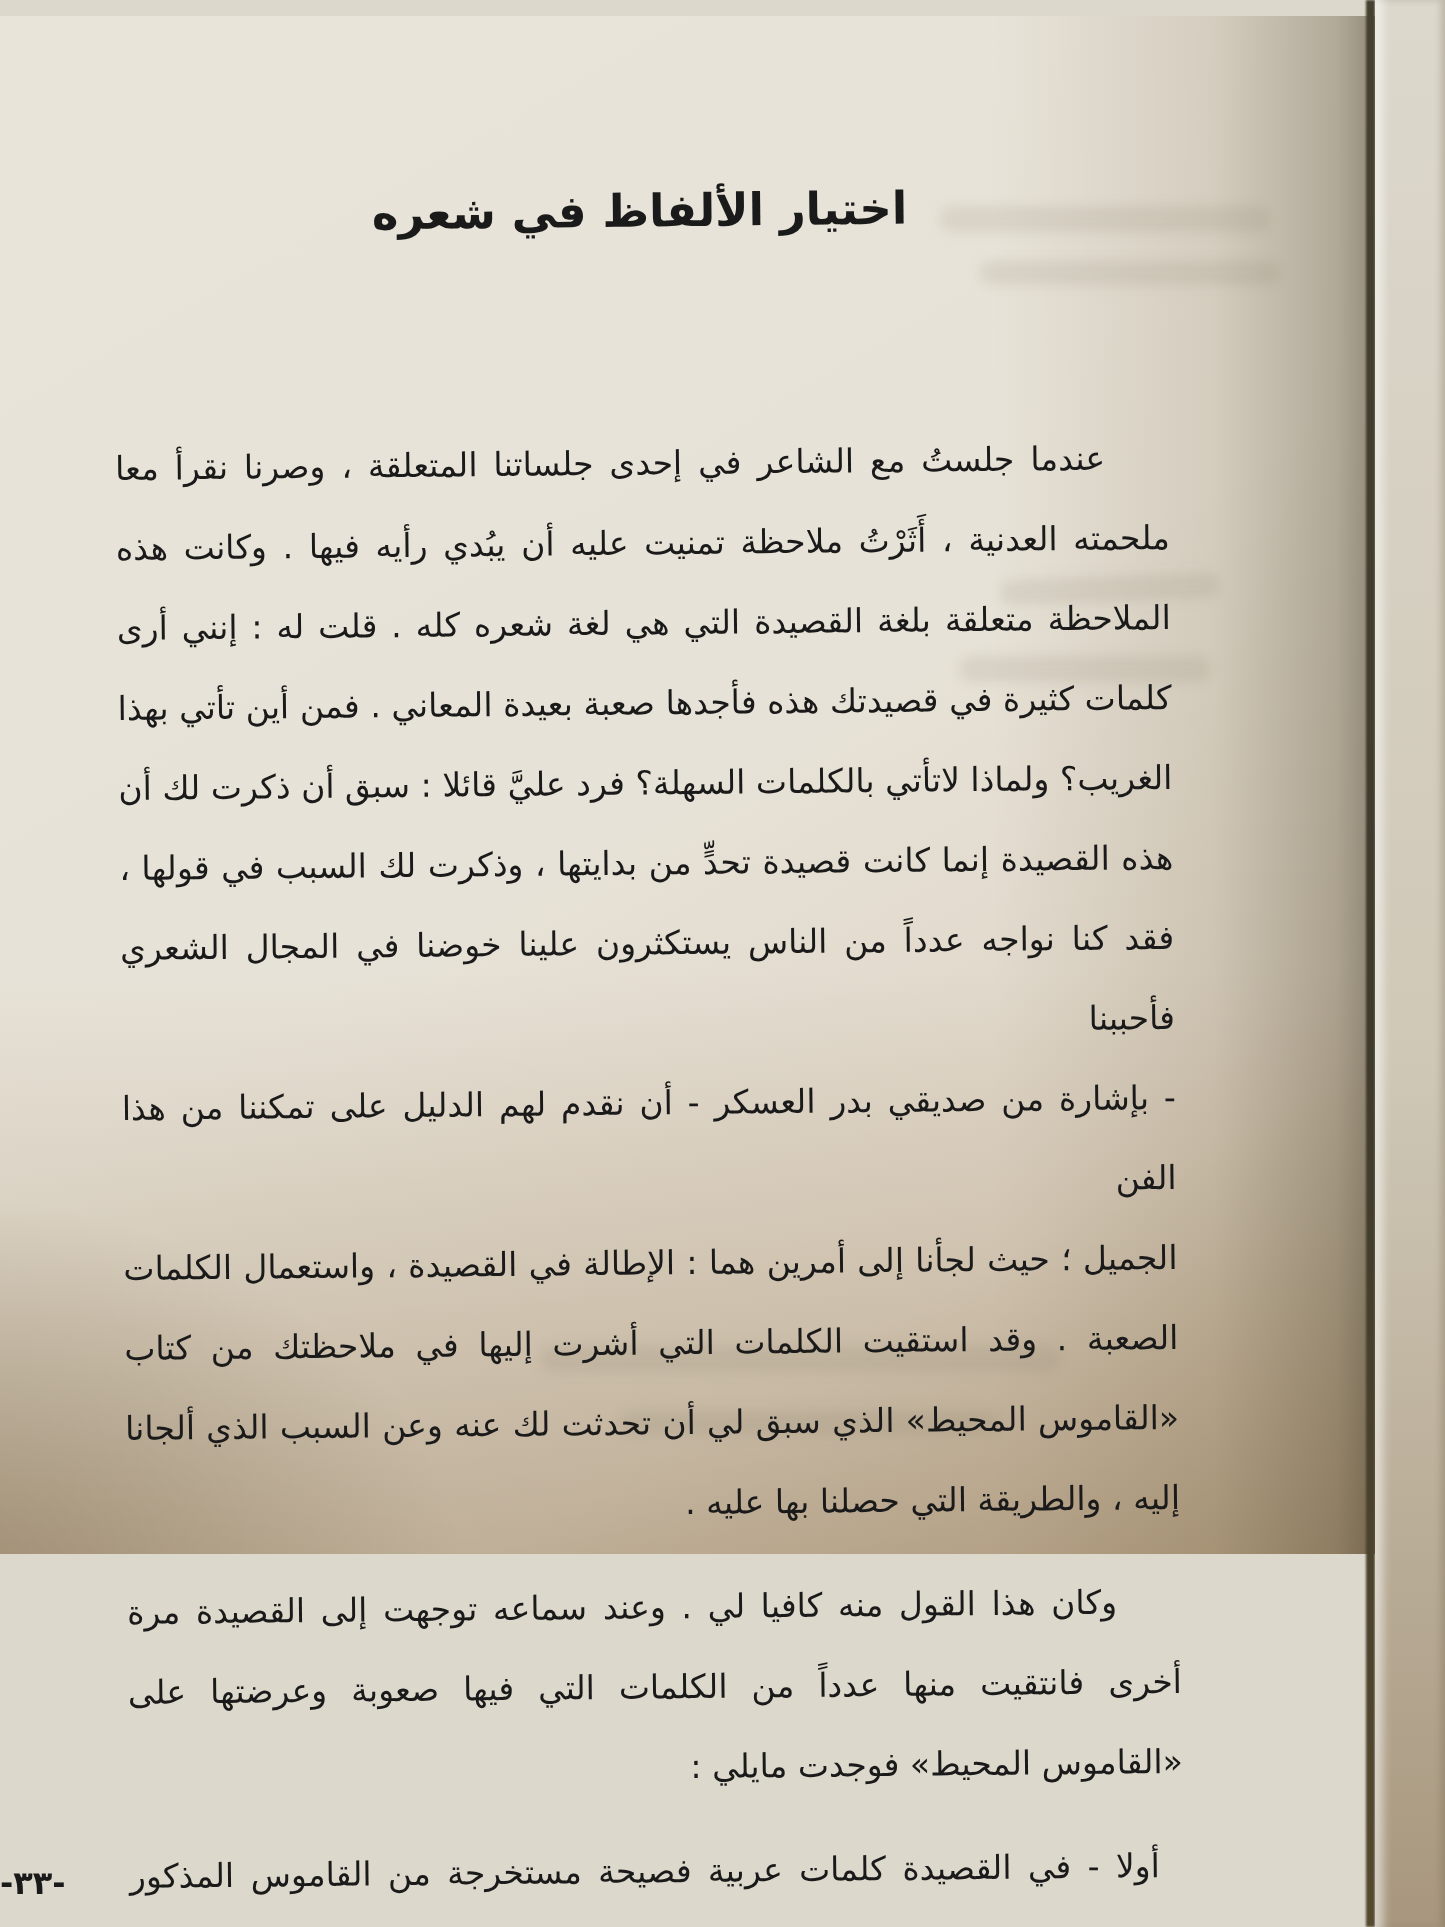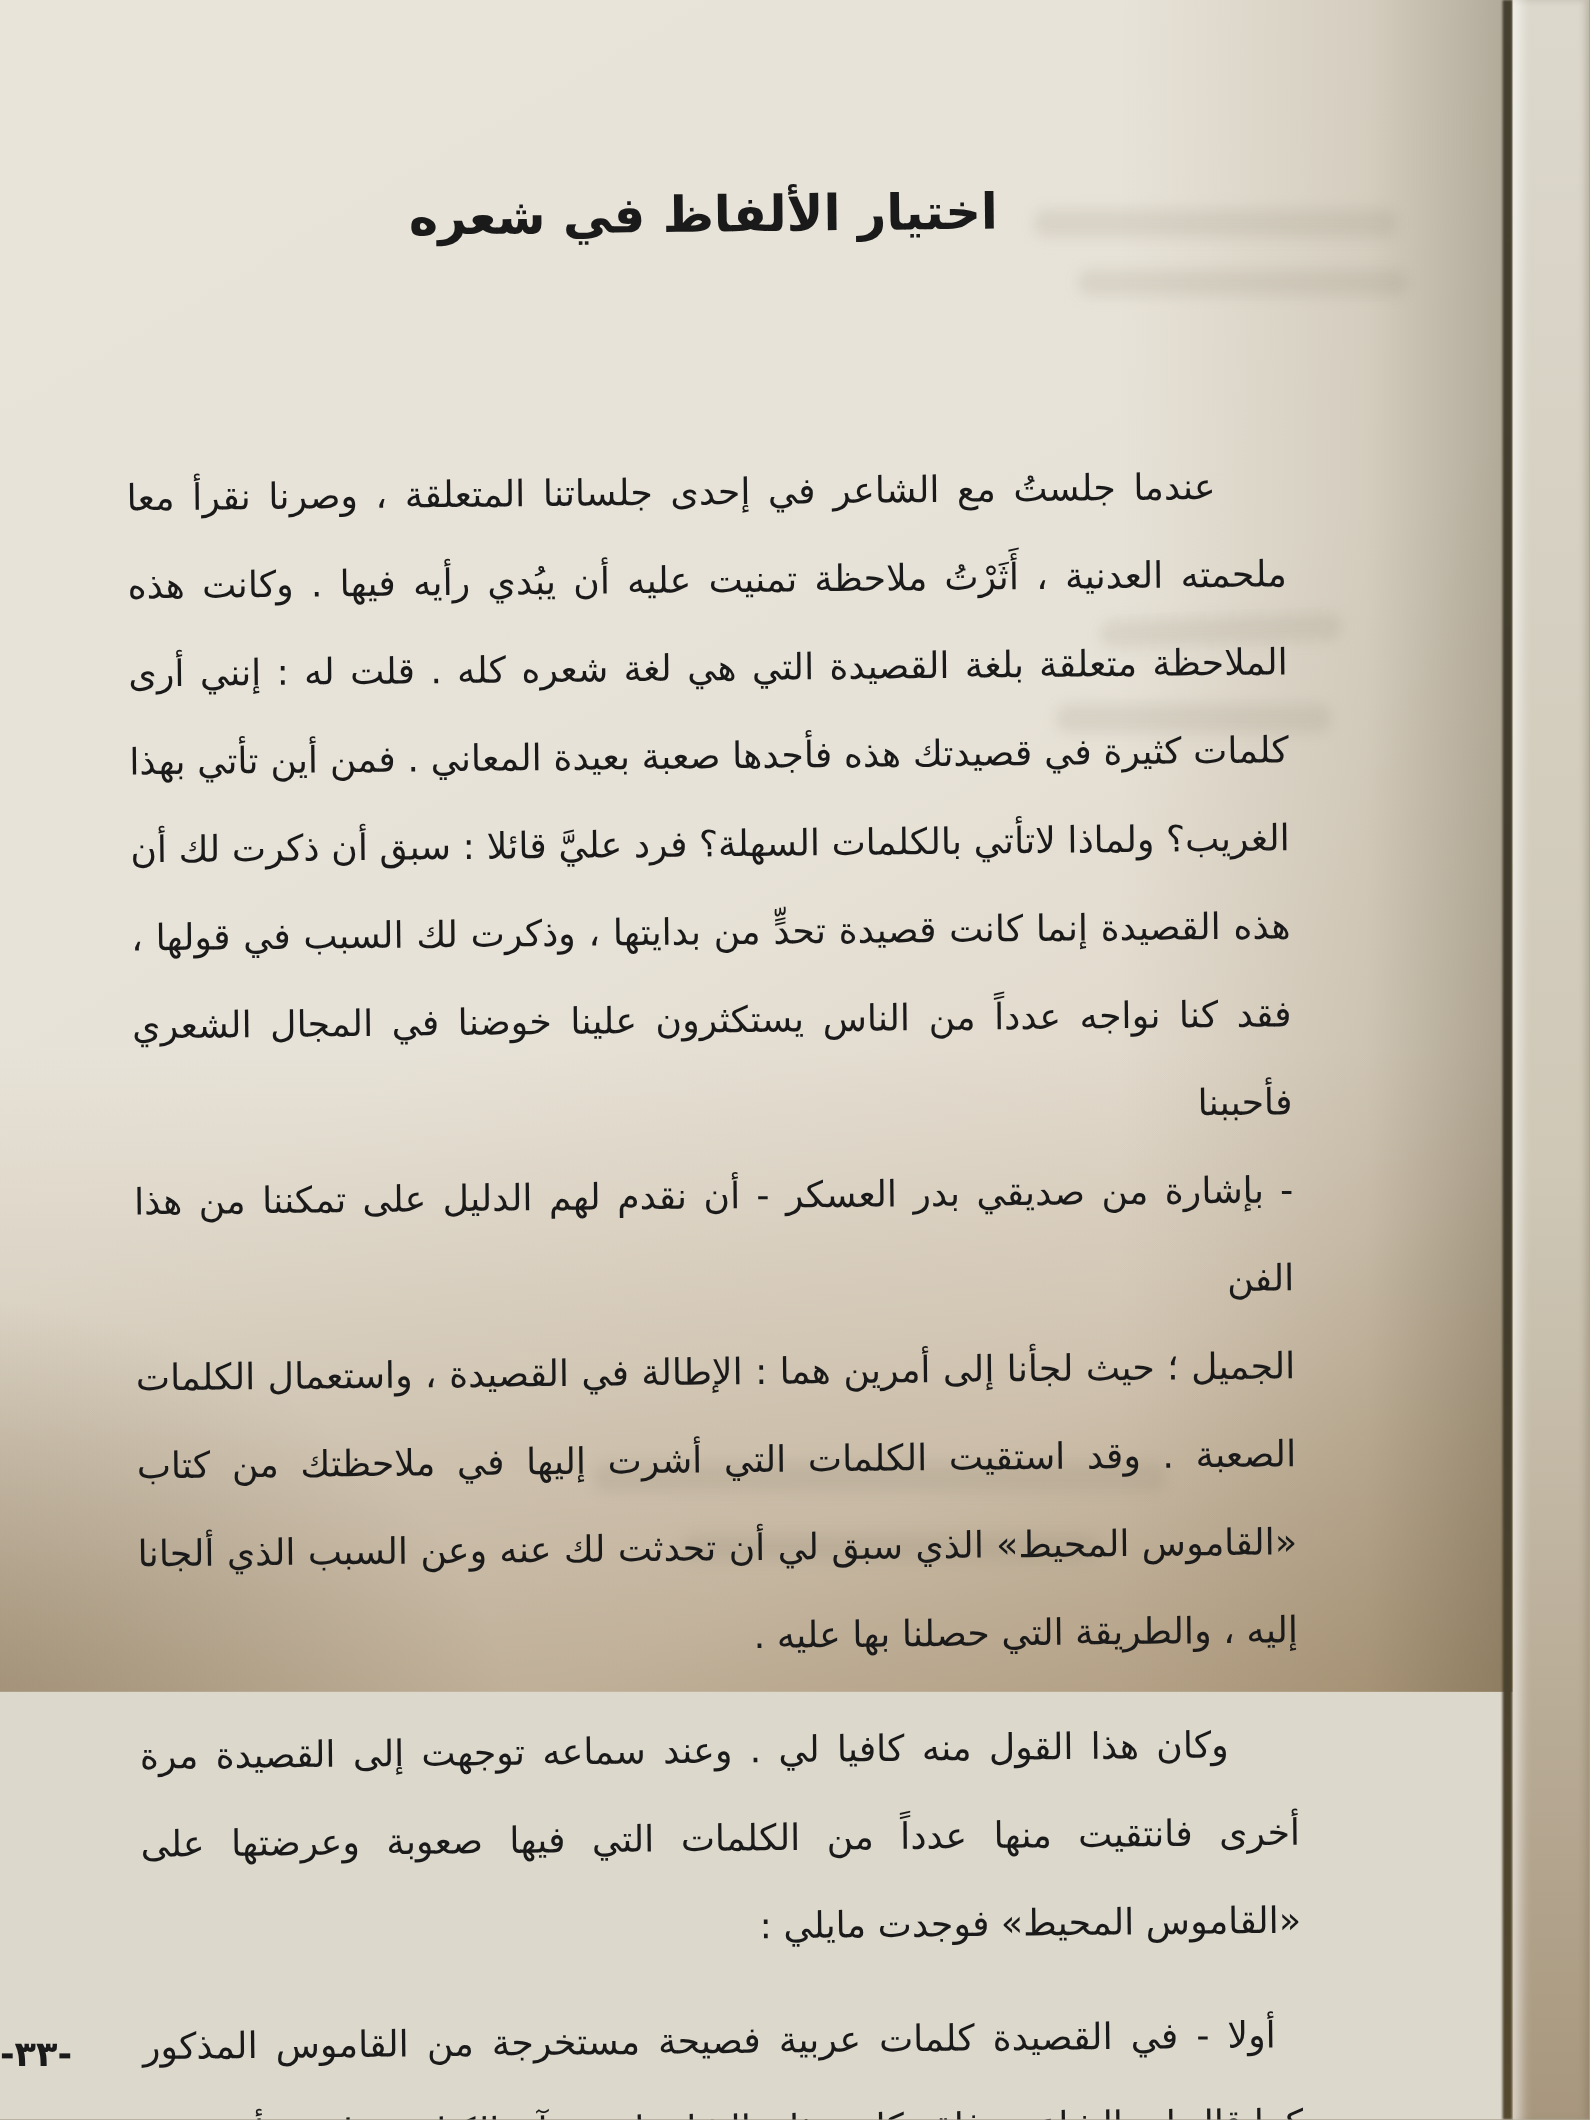--- a/index.html
+++ b/index.html
@@ -5,27 +5,26 @@
   html,body{margin:0;padding:0;background:#8a7f6b;}
   .photo{
     position:relative;
     width:1445px;height:1927px;
     overflow:hidden;
     font-family:"DejaVu Sans",sans-serif;
     background:var(--facing-page-top,#dcd8cc);
   }
   
   .page{
-    position:absolute;left:0;top:0;width:1378px;height:1538px;
+    position:absolute;left:0;top:16px;width:1378px;height:1538px;
     background:
       linear-gradient(to right, rgba(0,0,0,0) 72%, rgba(125,110,78,.18) 88%, rgba(96,84,58,.40) 97%, rgba(70,62,42,.55) 100%),
       radial-gradient(ellipse 900px 700px at -5% 104%, rgba(105,84,52,.42), rgba(105,84,52,0) 60%),
       linear-gradient(to bottom, rgba(0,0,0,0) 62%, rgba(140,112,72,.16) 80%, rgba(133,105,66,.34) 100%),
       linear-gradient(150deg, var(--paper,#e9e4da) 0%, #e7e2d7 50%, #ddd3c4 78%, var(--paper-shadow,#bfae96) 100%);
-    padding-left: 34px;
   }
   
   .gutter-line{
     position:absolute;left:1366px;top:0;width:9px;height:1927px;
     background:linear-gradient(to bottom,#45402f 0%,#3f3a2c 55%,#55492f 100%);
     filter:blur(1.2px);
   }
   
   .facing-page{
     position:absolute;left:1375px;top:0;width:70px;height:1927px;

